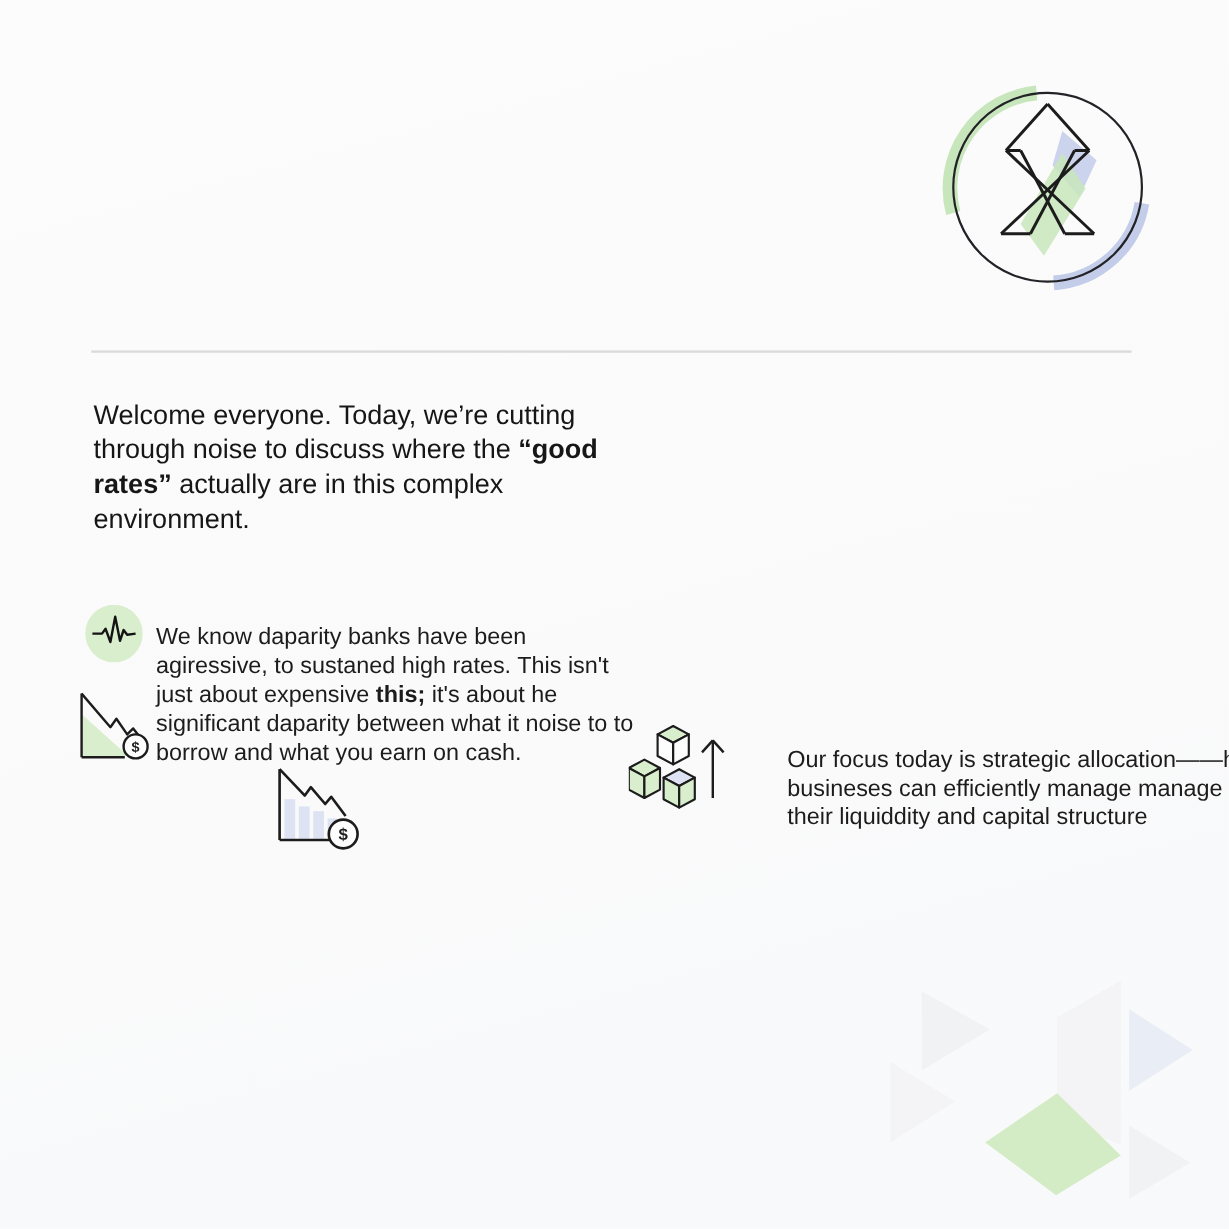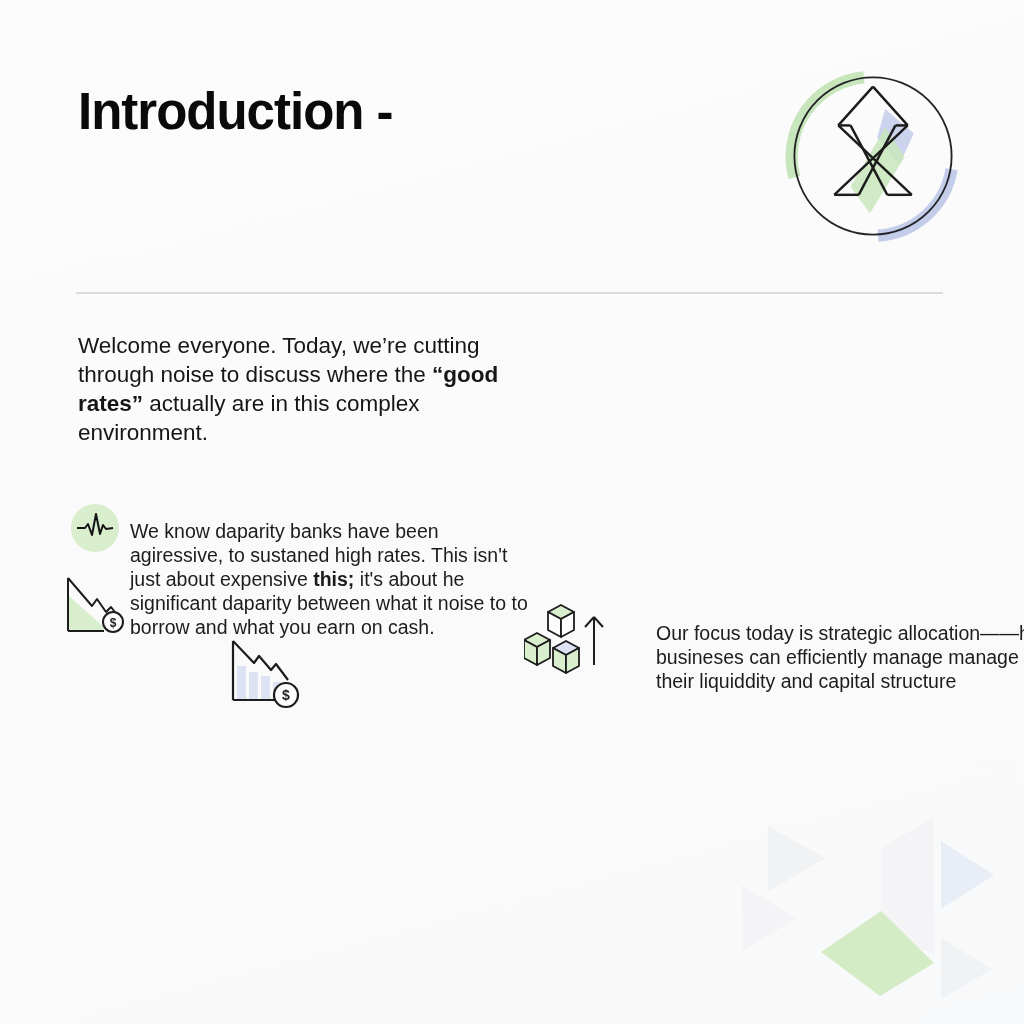--- a/index.html
+++ b/index.html
@@ -26,21 +26,20 @@
   svg{display:block;}
   svg text{font-family:"Liberation Sans","DejaVu Sans",sans-serif;}
   .deco{position:absolute;right:0;bottom:0;}
 </style>
 </head>
 <body>
 
 <div class="slide">
 
   <div class="title">
-    <div>Introduction -</div>
   </div>
 
   <div class="logo">
     <svg width="196" height="196" viewBox="0 0 192 192">
 
       <path d="M 19,119 A 78,78 0 0 1 87,21" fill="none" stroke-width="12" stroke="#c8e6bb"></path>
       <path d="M 173,111 A 78,78 0 0 1 101,176" fill="none" stroke-width="12" stroke="#c3cdea"></path>
 
       <polygon points="108,52 136,76 122,106 100,80" opacity="0.85" fill="#c3cdea"></polygon>
       <polygon points="74,128 108,70 127,99 93,154" opacity="0.85" fill="#c8e6bb"></polygon>

